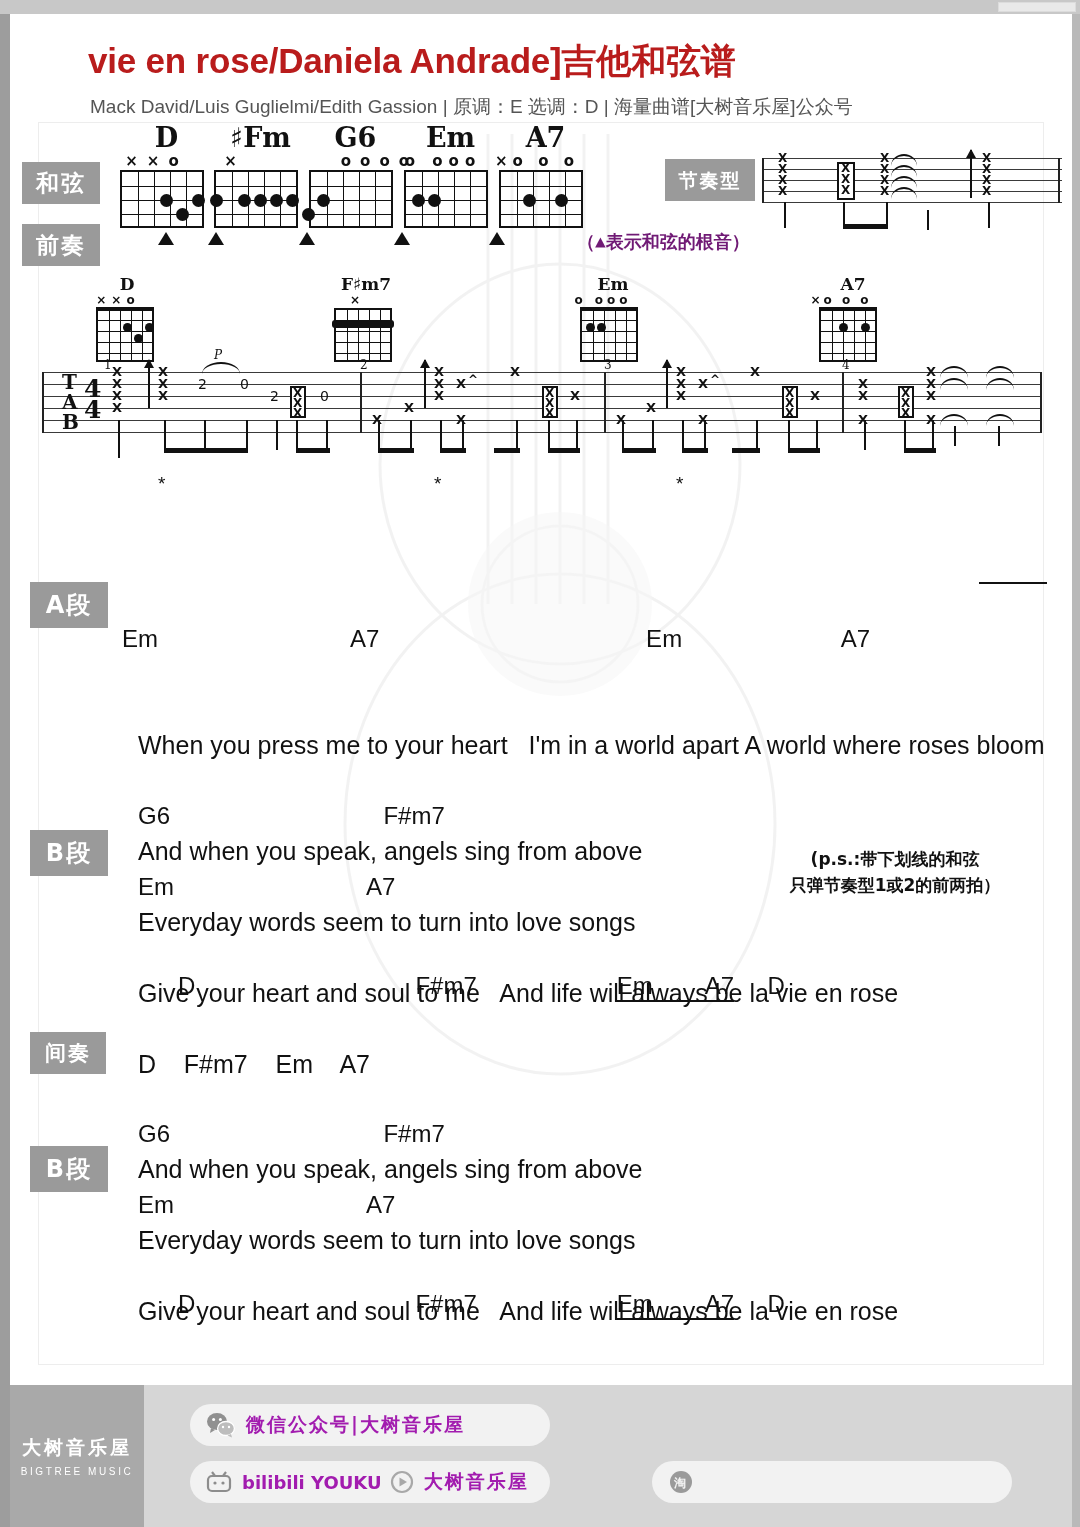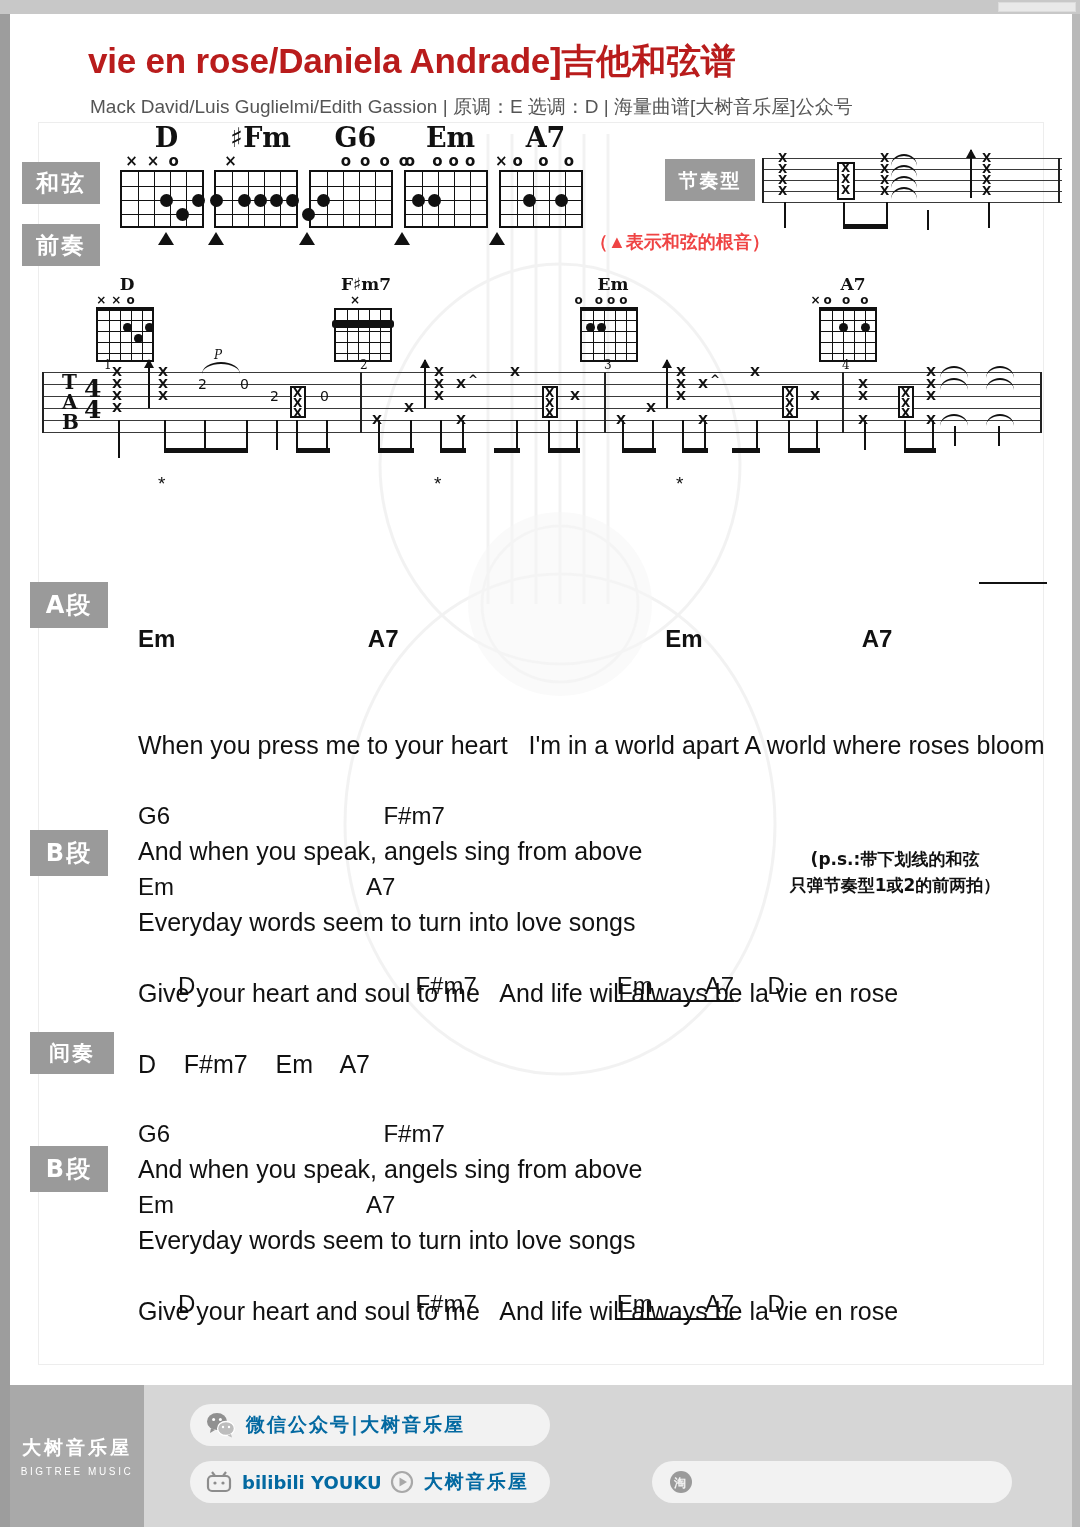--- a/index.html
+++ b/index.html
@@ -129,22 +129,22 @@
   .lyr-line { position: absolute; white-space: pre; color: #111; }
   .chord-line { font-size: 24px; }
   .text-line  { font-size: 25px; }
   .u { border-bottom: 2px solid #111; padding-bottom: 1px; }
   .note-ps {
     position: absolute; color: #111; font-weight: bold; font-size: 17px;
     line-height: 1.55; white-space: pre; text-align: center;
     font-family: "DejaVu Sans", sans-serif;
   }
   .paren-note {
-    position: absolute; font-weight: bold; font-size: 17px; color: #ef4444;
-    font-family: Liberation Sans, sans-serif; white-space: nowrap; margin-left: 13px;
+    position: absolute; font-weight: bold; font-size: 17px; color: #701a75;
+    font-family: Liberation Mono, monospace; white-space: nowrap;
   }
 
   
   .footer {
     position: absolute; left: 10px; top: 1385px;
     width: 1062px; height: 142px;
     background: #d6d6d6;
   }
   .brand {
     position: absolute; left: 0; top: 0; width: 134px; height: 142px;
@@ -152,21 +152,21 @@
     display: flex; flex-direction: column;
     align-items: center; justify-content: center;
   }
   .brand-cn { font-size: 19px; font-weight: bold; letter-spacing: 3px; font-family: "DejaVu Sans", sans-serif; }
   .brand-en { font-size: 10px; letter-spacing: 2.6px; margin-top: 5px; font-family: "Liberation Sans", sans-serif; }
   .pill {
     position: absolute; height: 42px; border-radius: 21px;
     background: #f2f2f2;
     display: flex; align-items: center;
     padding: 0 16px;
-    color: #0369a1;
+    color: #a21caf;
     font-size: 19px; font-weight: bold;
     font-family: "DejaVu Sans", sans-serif;
     letter-spacing: 2px;
     white-space: nowrap;
   }
   .pill .pi { margin-right: 10px; display: flex; align-items: center; }
   .pill-text-sm { font-size: 18px; letter-spacing: 1px; }
 </style>
 </head>
 <body>
@@ -205,21 +205,21 @@
     <div class="sec-label" style="left:12px; top:148px; width:78px; height:42px; font-size:23px;">和弦</div>
 
     <div class="sec-label" style="left:12px; top:210px; width:78px; height:42px; font-size:23px;">前奏</div>
 
     <div class="sec-label" style="left:655px; top:145px; width:90px; height:42px; font-size:19px;">节奏型</div>
 
     <div class="sec-label" style="left:20px; top:568px; width:78px; height:46px; font-size:24px;">A段</div>
 
     <div class="sec-label" style="left:20px; top:816px; width:78px; height:46px; font-size:24px;">B段</div>
 
-    <div class="sec-label" style="left:20px; top:1018px; width:84px; height:42px; font-size:21px;">间奏</div>
+    <div class="sec-label" style="left:20px; top:1018px; width:76px; height:42px; font-size:21px;">间奏</div>
 
     <div class="sec-label" style="left:20px; top:1132px; width:78px; height:46px; font-size:24px;">B段</div>
 
     <div class="chordbox" style="left:104px; top:108px; width:105px; height:110px;">
       <div class="cname" style="font-size:27px;">D</div>
       <div class="mk" style="left:0; top:32px; width:85px; font-size:15px; letter-spacing:9px;">××o</div>
       <div class="grid" style="left:6px; top:48px; width:84px; height:58px;">
         <div class="vline" style="left:16px"></div>
           <div class="vline" style="left:32px"></div>
         <div class="vline" style="left:48px"></div>
@@ -567,21 +567,21 @@
       <div class="arc" style="left:898px; top:42px; width:28px;"></div>
       <div class="arc" style="left:944px; top:-6px; width:28px;"></div>
       <div class="arc" style="left:944px; top:6px;  width:28px;"></div>
       <div class="arc" style="left:944px; top:42px; width:28px;"></div>
       <div class="stem" style="left:912px; top:54px; height:20px;"></div>
       <div class="stem" style="left:956px; top:54px; height:20px;"></div>
       <div class="bar" style="left:998px; top:0px; height:61px;"></div>
     </div>
 
 
-    <div class="lyr-line chord-line" style="left:128px; top:611px;font-weight:bold;">Em                             A7                                        Em                        A7</div>
+    <div class="lyr-line chord-line" style="left:112px; top:611px;">Em                             A7                                        Em                        A7</div>
 
     <div class="lyr-line text-line" style="left:128px; top:717px;">When you press me to your heart   I'm in a world apart A world where roses bloom</div>
 
     <div style="position:absolute; left:969px; top:568px; width:68px; height:2px; background:#111;"></div>
 
     <div class="lyr-line chord-line" style="left:128px; top:788px;">G6                                F#m7</div>
     <div class="lyr-line text-line" style="left:128px; top:823px;">And when you speak, angels sing from above</div>
 
     <div class="lyr-line chord-line" style="left:128px; top:859px;">Em                             A7</div>
     <div class="lyr-line text-line" style="left:128px; top:894px;">Everyday words seem to turn into love songs</div>

